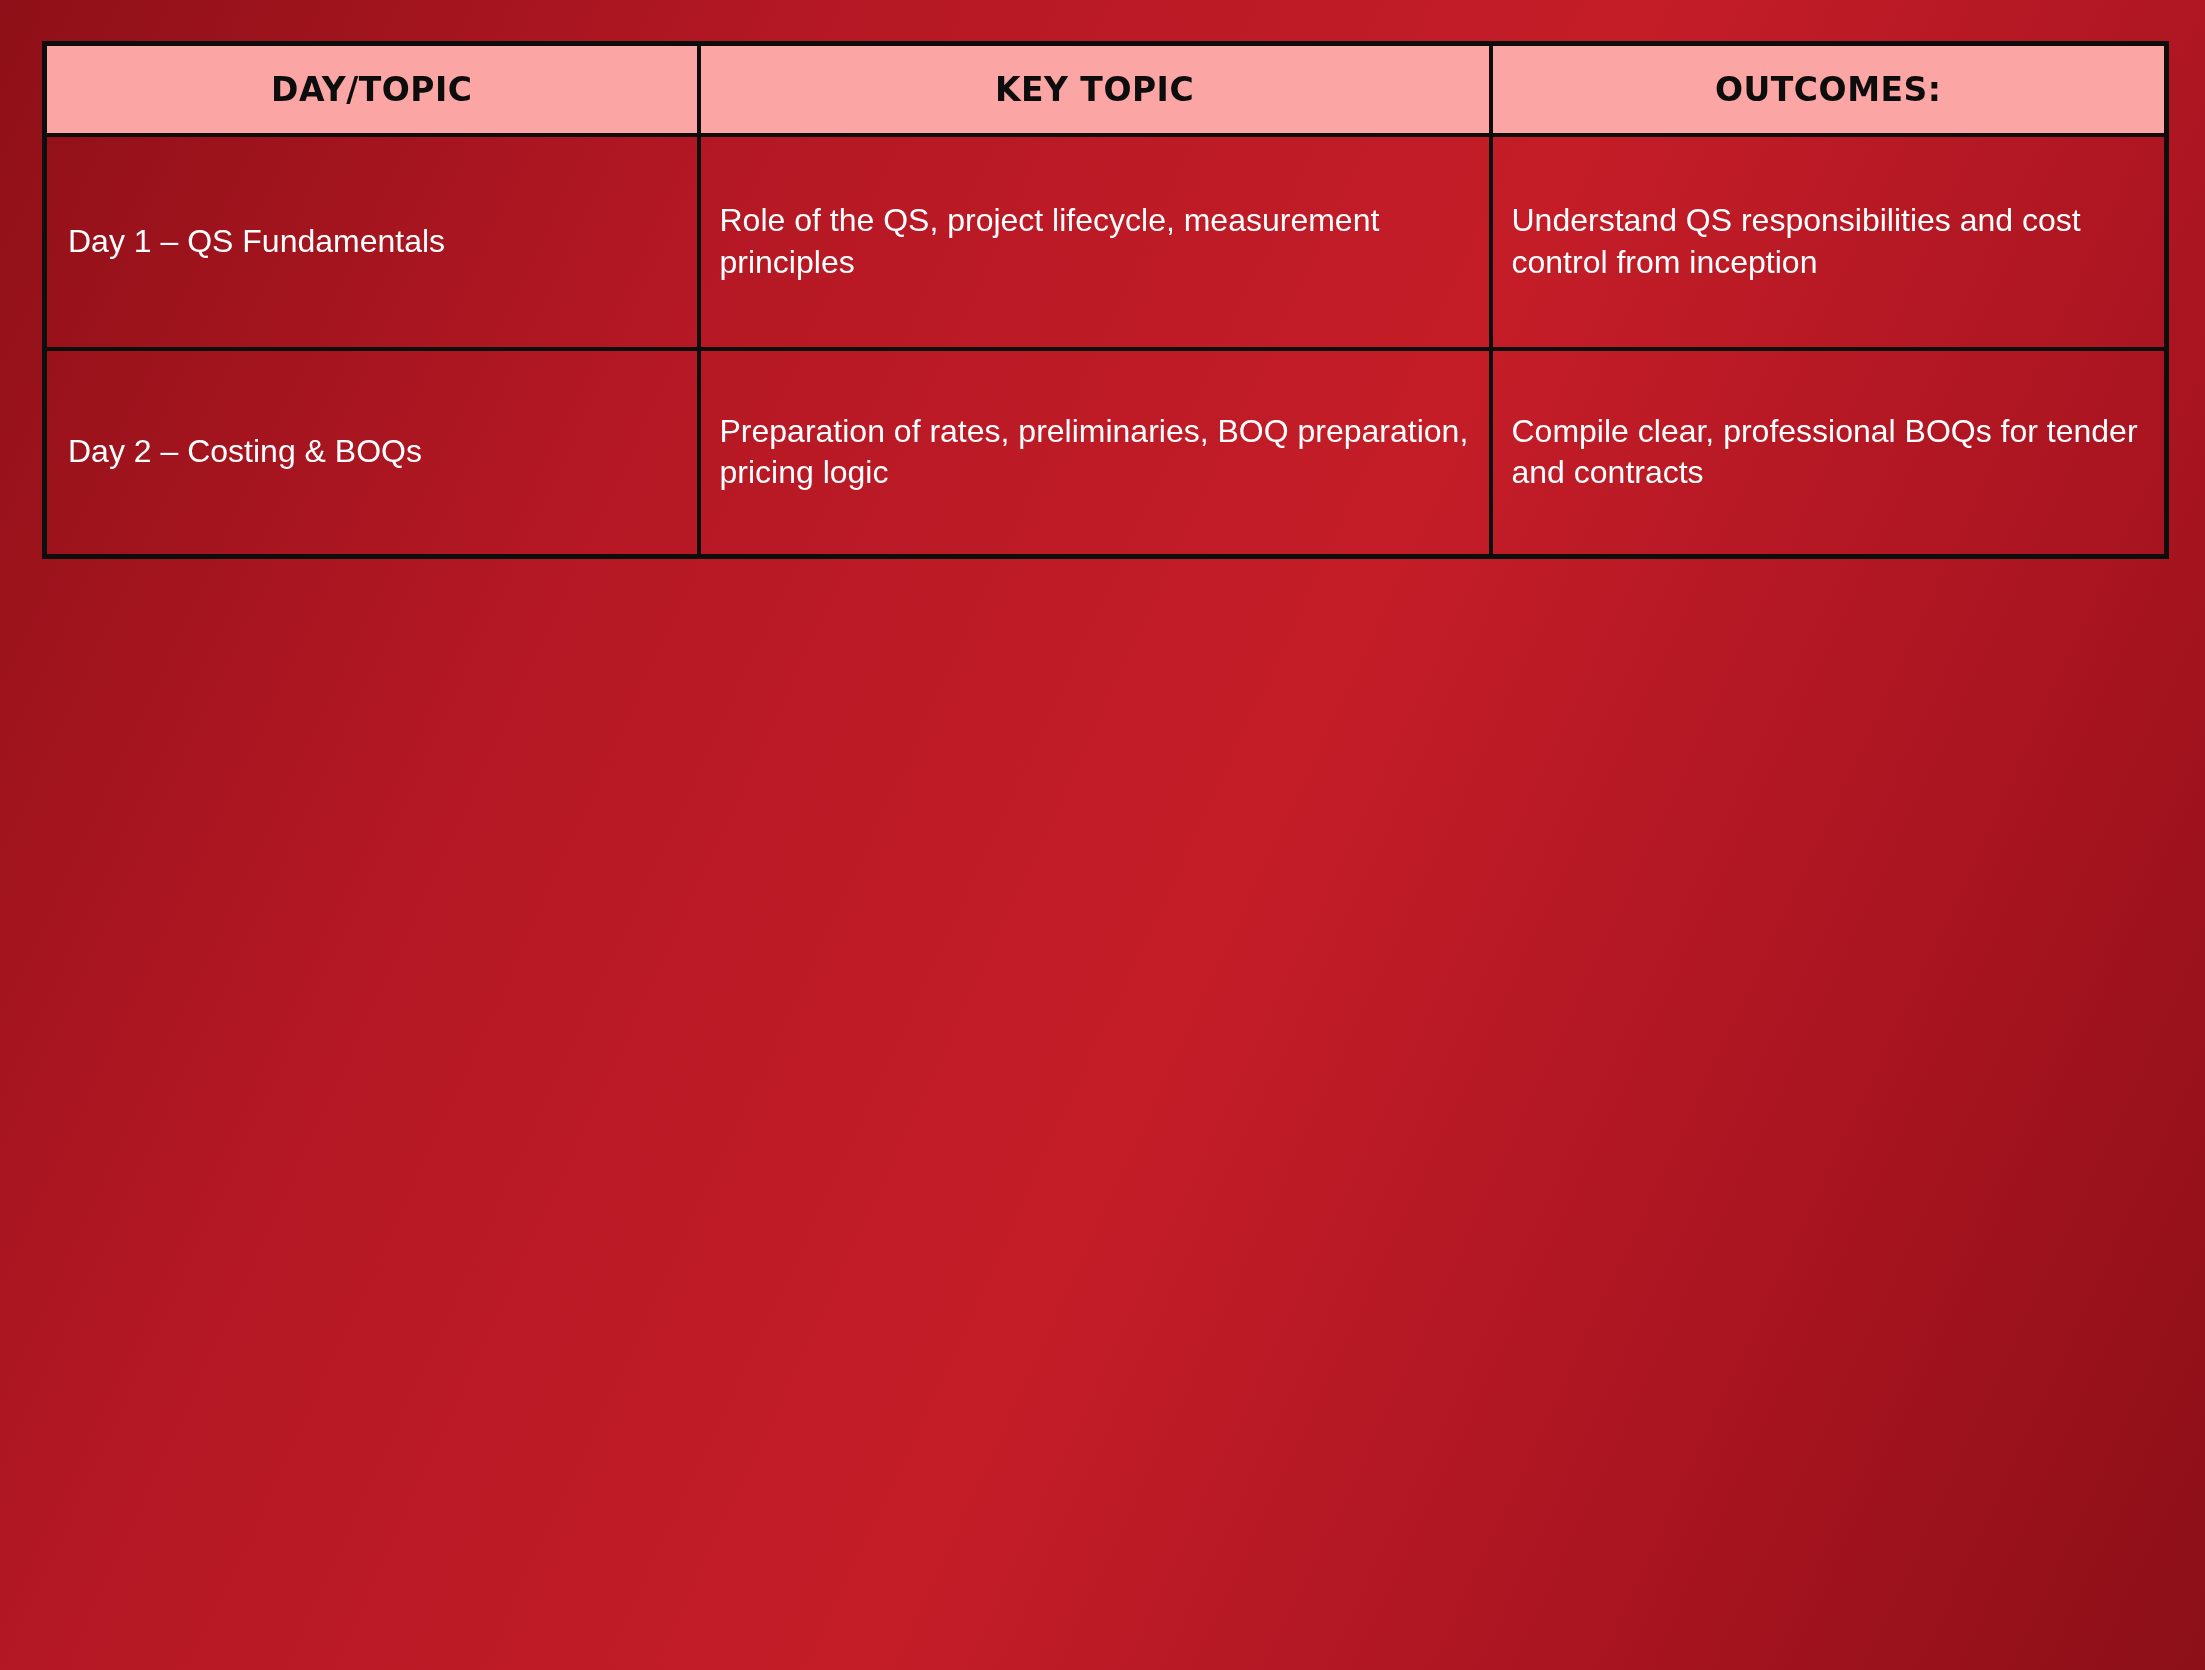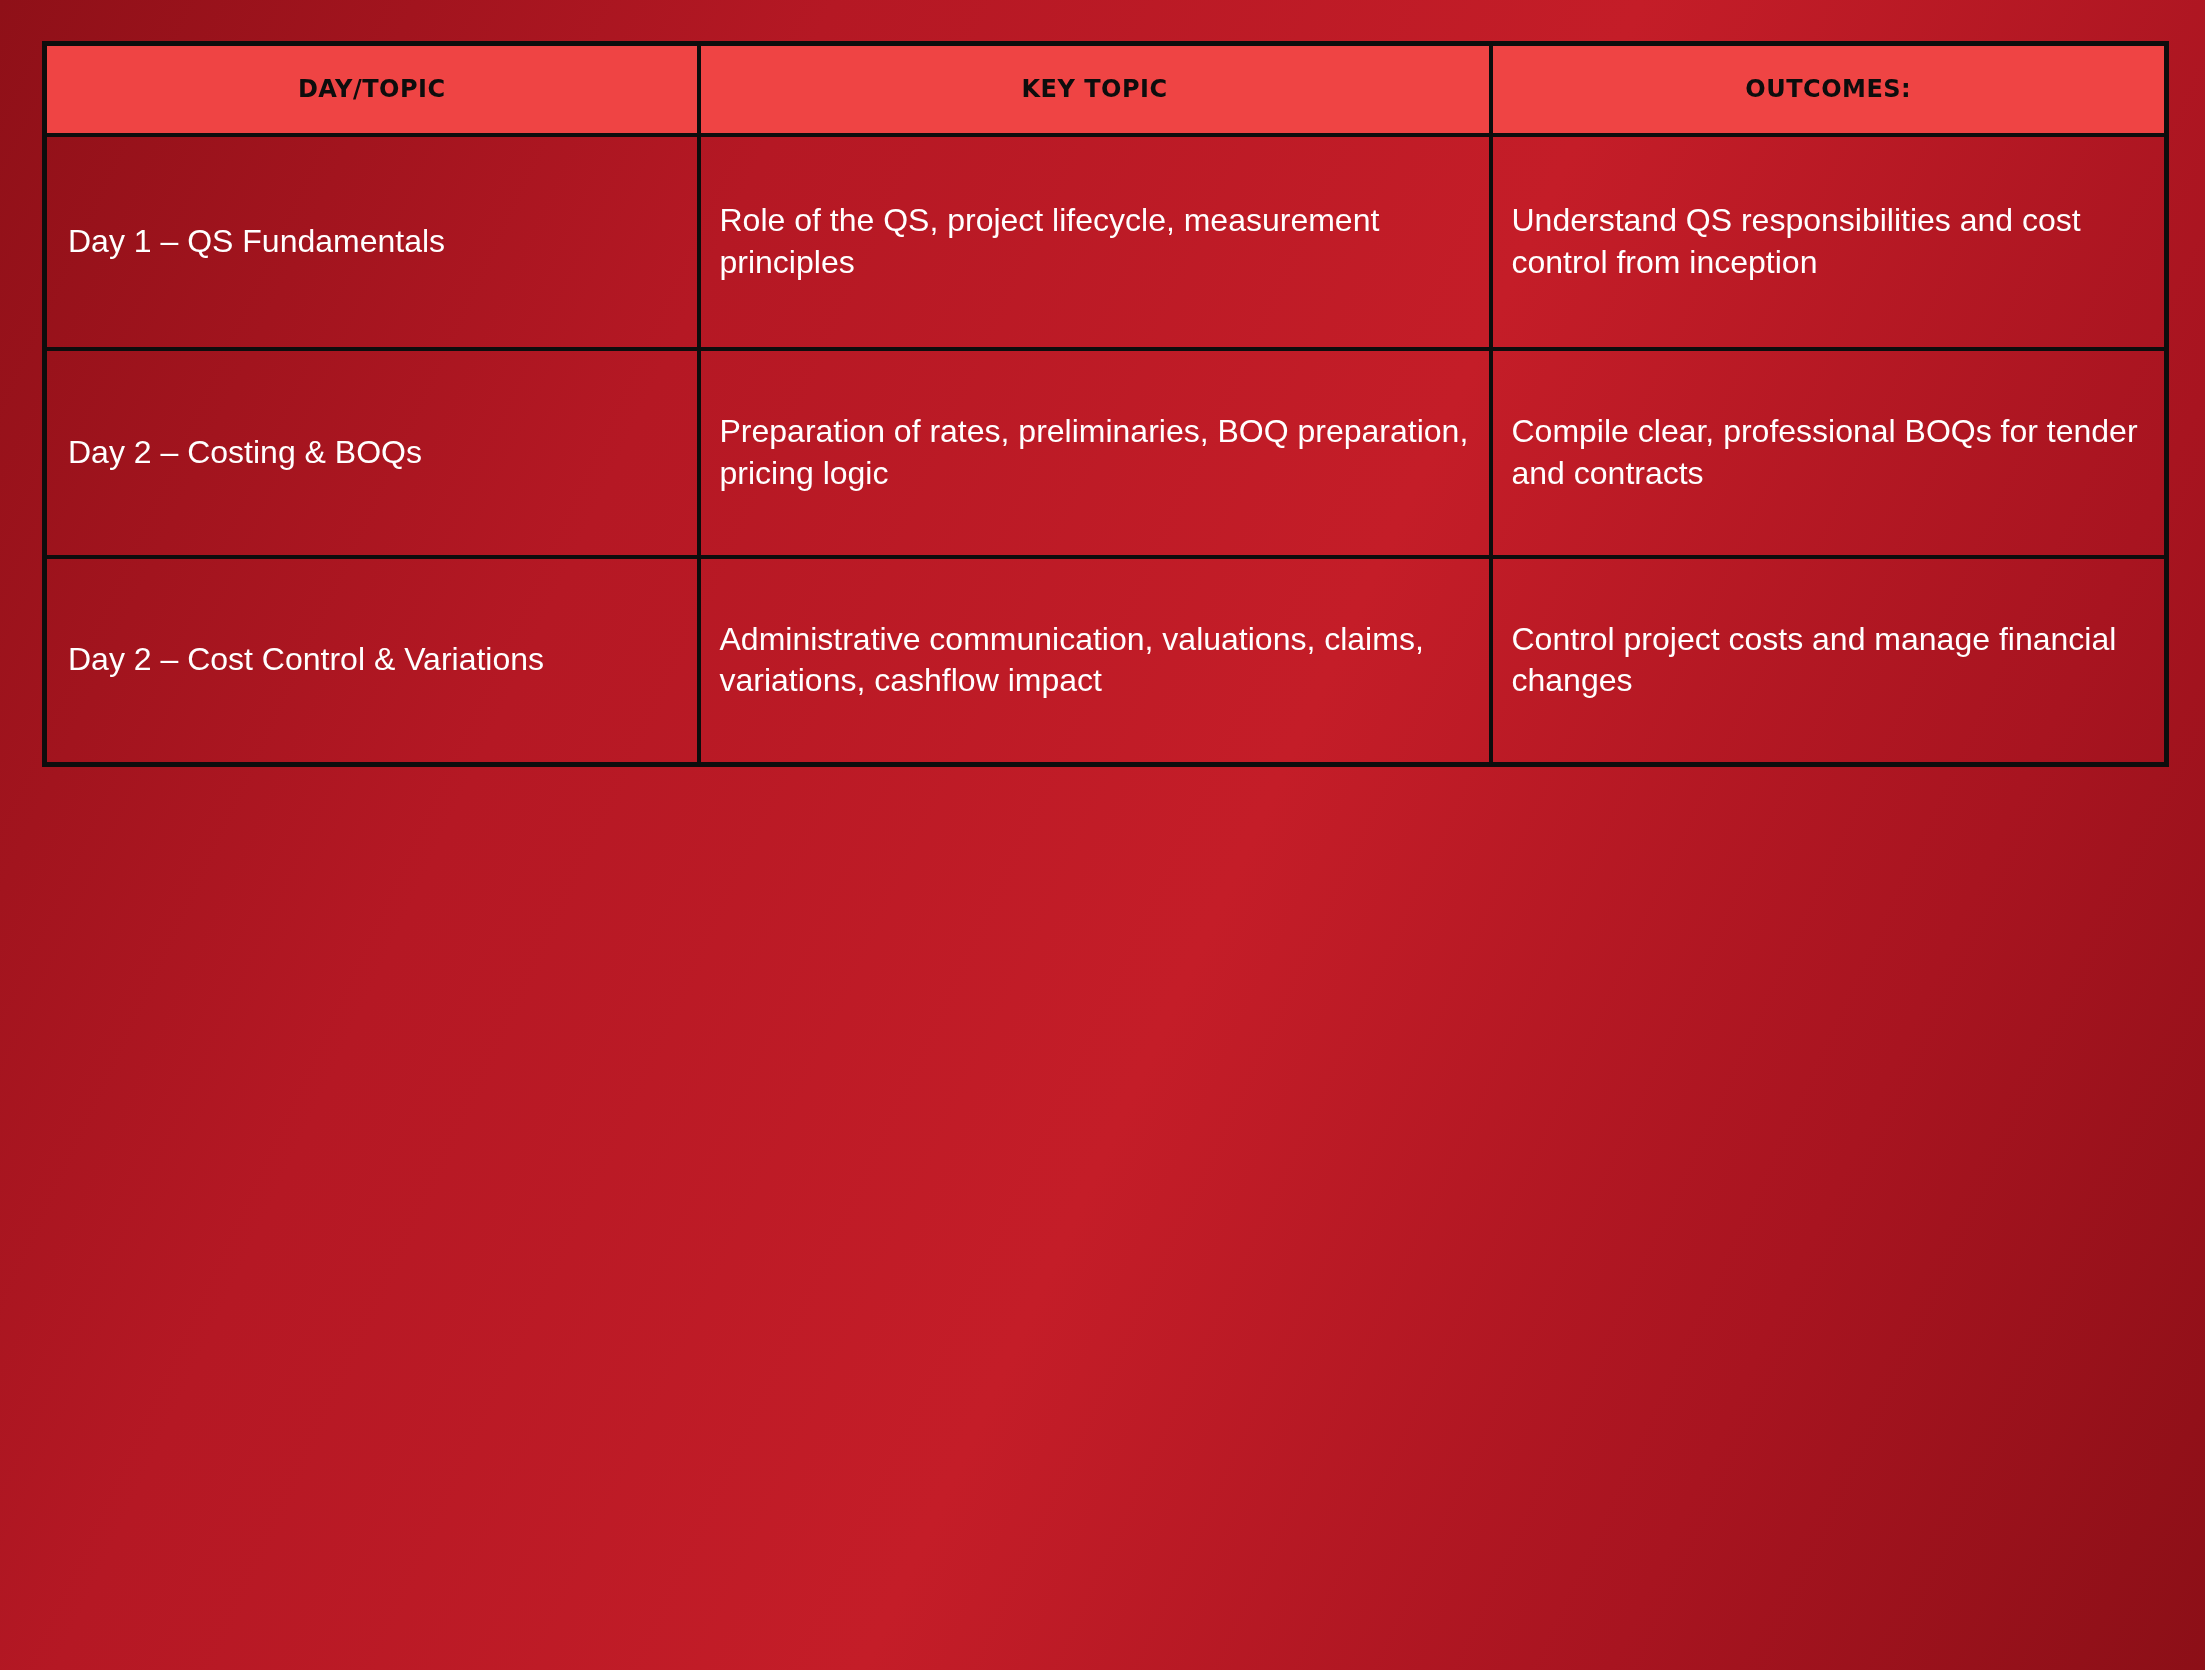--- a/index.html
+++ b/index.html
@@ -34,25 +34,25 @@
   table.schedule col.c3 { width: 676px; }
 
   table.schedule th,
   table.schedule td {
     border: 4.7px solid #0d0d0d;
     vertical-align: middle;
     box-sizing: border-box;
   }
 
   table.schedule thead th {
-    background: #ef4444;
+    background: #fca5a5;
     color: #0d0d0d;
     font-family: "DejaVu Sans", sans-serif;
     font-weight: 700;
-    font-size: 24px;
+    font-size: 33px;
     letter-spacing: 0.5px;
     text-align: center;
     height: 91px;
     padding: 4.2px 10.4px;
   }
 
   table.schedule tbody td {
     background: transparent;
     color: #ffffff;
     font-family: "Liberation Sans", sans-serif;
@@ -92,21 +92,16 @@
       <tr>
         <td class="topic">Day 1 – QS Fundamentals</td>
         <td class="focus">Role of the QS, project lifecycle, measurement principles</td>
         <td class="outcome">Understand QS responsibilities and cost control from inception</td>
       </tr>
       <tr>
         <td class="topic">Day 2 – Costing &amp; BOQs</td>
         <td class="focus">Preparation of rates, preliminaries, BOQ preparation, pricing logic</td>
         <td class="outcome">Compile clear, professional BOQs for tender and contracts</td>
       </tr>
-      <tr>
-        <td class="topic">Day 2 – Cost Control &amp; Variations</td>
-        <td class="focus">Administrative communication, valuations, claims, variations, cashflow impact</td>
-        <td class="outcome">Control project costs and manage financial changes</td>
-      </tr>
     </tbody>
   </table>
 </div>
 
 
 </body></html>

